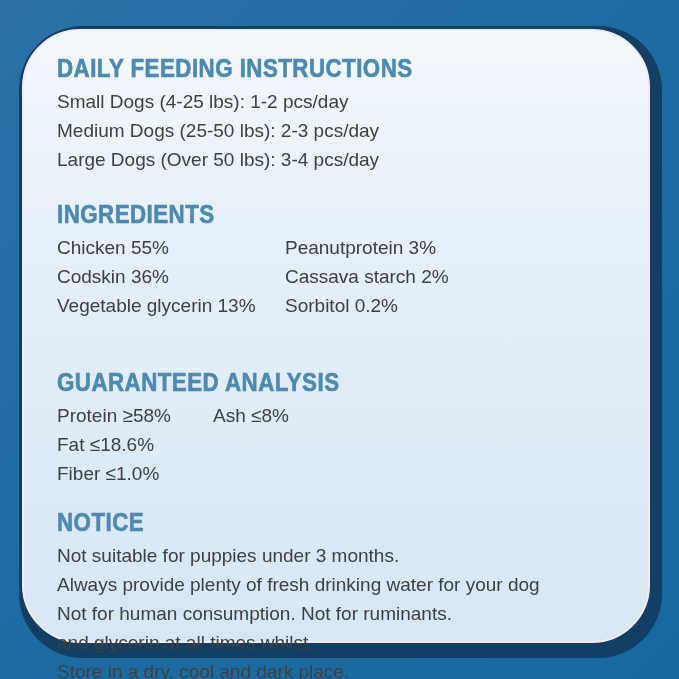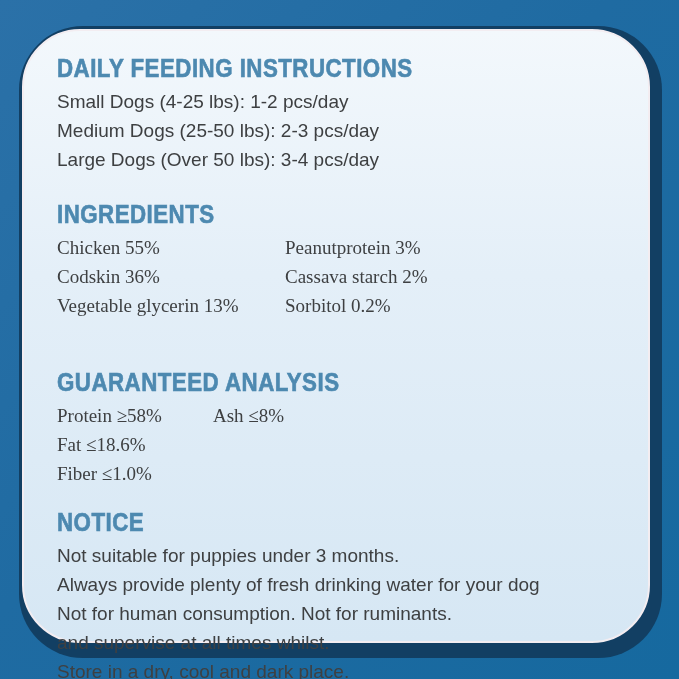--- a/index.html
+++ b/index.html
@@ -33,21 +33,21 @@
     transform-origin:left center;
     white-space:nowrap;
     -webkit-text-stroke:0.6px #4d89b0;
   }
   .section { margin-bottom:0; }
   .sec-feeding  { margin-top:0; }
   .sec-ingredients { margin-top:25px; }
   .sec-analysis { margin-top:47px; }
   .sec-notice   { margin-top:19px; }
   .heading-row { margin-bottom:3px; }
-  .cols { display:flex;font-family:Liberation Serif, serif; }
+  .cols { display:flex; }
   .col1-ing { width:228px; flex:0 0 228px; }
   .col1-ana { width:156px; flex:0 0 156px; }
   .line, .cell { white-space:nowrap; }
 </style>
 </head>
 <body>
 
 <div class="shadow-wrap">
   <div class="card">
 
@@ -94,18 +94,18 @@
       </div>
     </div>
 
     <div class="section sec-notice">
       <div class="heading-row">
         <span class="heading">NOTICE</span>
       </div>
       <div class="line">Not suitable for puppies under 3 months.</div>
       <div class="line">Always provide plenty of fresh drinking water for your dog</div>
       <div class="line">Not for human consumption. Not for ruminants.</div>
-      <div class="line">and supervise at all times whilst.</div>
+      <div class="line">and glycerin at all times whilst.</div>
       <div class="line">Store in a dry, cool and dark place.</div>
     </div>
 
   </div>
 </div>
 
 </body></html>

